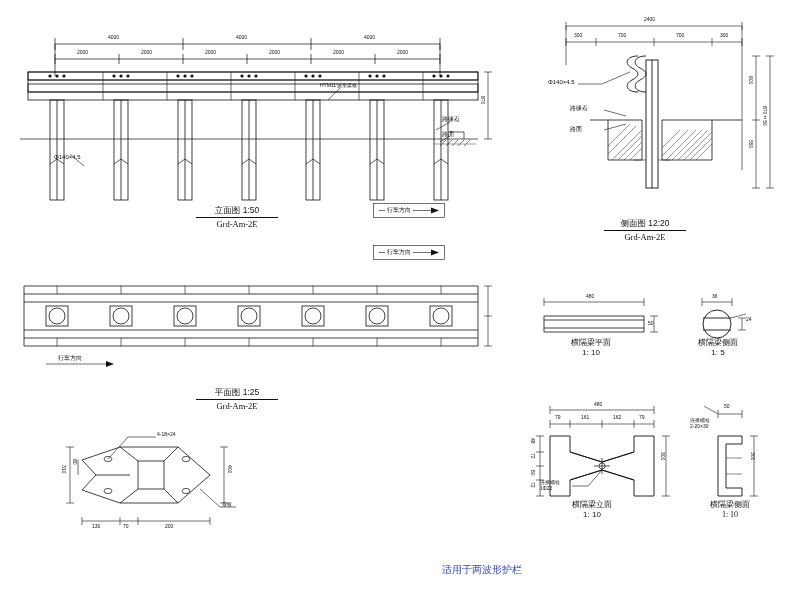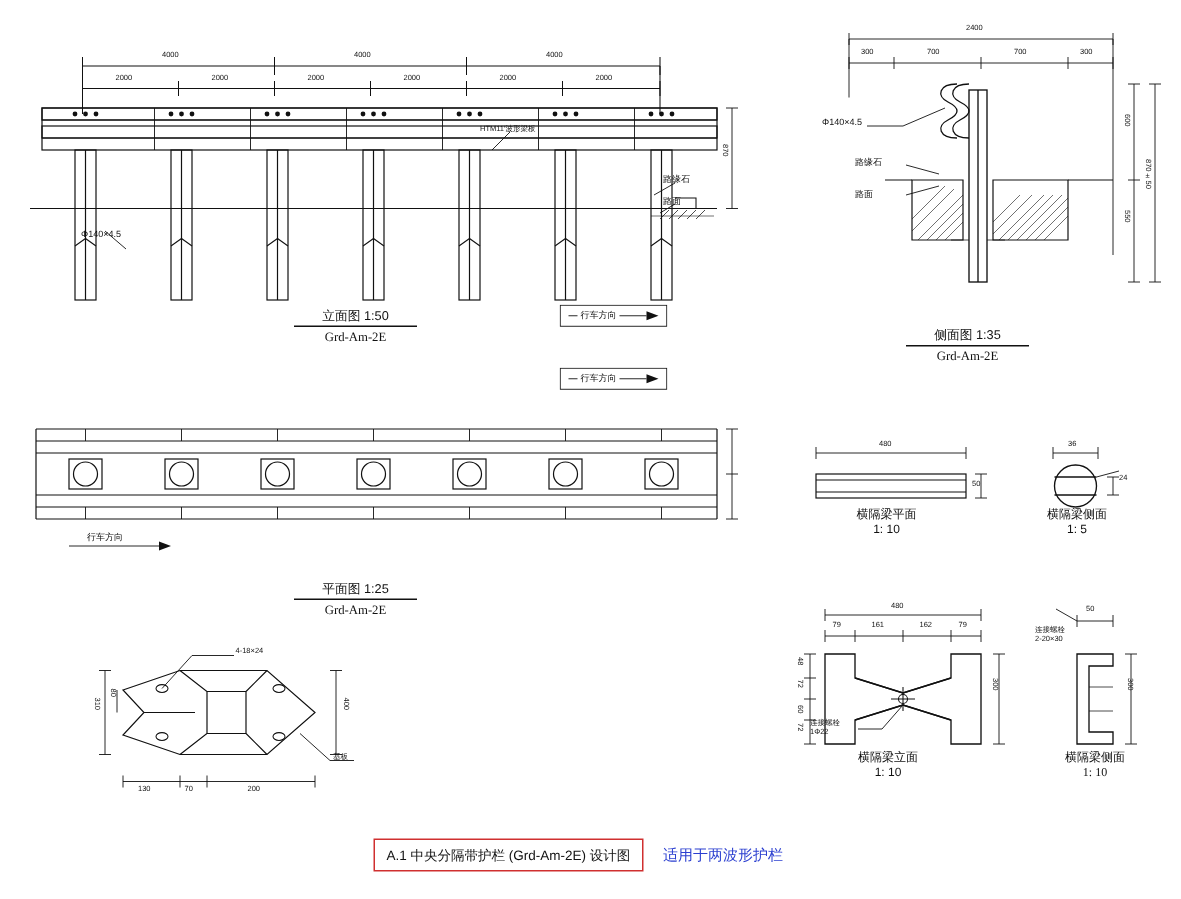--- a/index.html
+++ b/index.html
@@ -401,21 +401,21 @@
     <div class="abs lbl" style="left:18px;top:69px;">Φ140×4.5</div>
     <div class="abs lbl" style="left:40px;top:94px;">路缘石</div>
     <div class="abs lbl" style="left:40px;top:115px;">路面</div>
 
     <div class="abs lbl-sm vert" style="left:218px;top:66px;">600</div>
     <div class="abs lbl-sm vert" style="left:218px;top:130px;">550</div>
     <div class="abs lbl-sm vert" style="left:232px;top:96px;">870±50</div>
   </div>
 
   <div class="abs cap" style="left:590px;top:218px;width:110px;">
-    <div class="t1">侧面图 1:35</div>
+    <div class="t1">侧面图 12:20</div>
     <div style="border-top:1px solid #111;margin:1px 14px 1px 14px;"></div>
     <div class="t2">Grd-Am-2E</div>
   </div>
 
   <div class="abs" style="left:530px;top:292px;width:130px;height:70px;">
     <svg width="130" height="70" viewBox="0 0 130 70">
       <g stroke="#111" fill="none" stroke-width="0.6">
         <line x1="14" y1="10" x2="114" y2="10"></line>
         <line x1="14" y1="6" x2="14" y2="14"></line>
         <line x1="114" y1="6" x2="114" y2="14"></line>
@@ -559,18 +559,15 @@
     <div class="abs lbl-sm" style="left:0px;top:18px;line-height:1.1;">
       <div>连接螺栓</div>
       <div>2-20×30</div>
     </div>
     <div class="abs cap" style="left:0px;top:100px;width:80px;font-family:Liberation Serif, serif;">
       <div>横隔梁侧面</div>
       <div>1: 10</div>
     </div>
   </div>
 
-  <div class="title-box">
-    <span>A.1 中央分隔带护栏 (Grd-Am-2E) 设计图</span>
-  </div>
   <div class="note">适用于两波形护栏</div>
 
 </div>
 
 </body></html>

